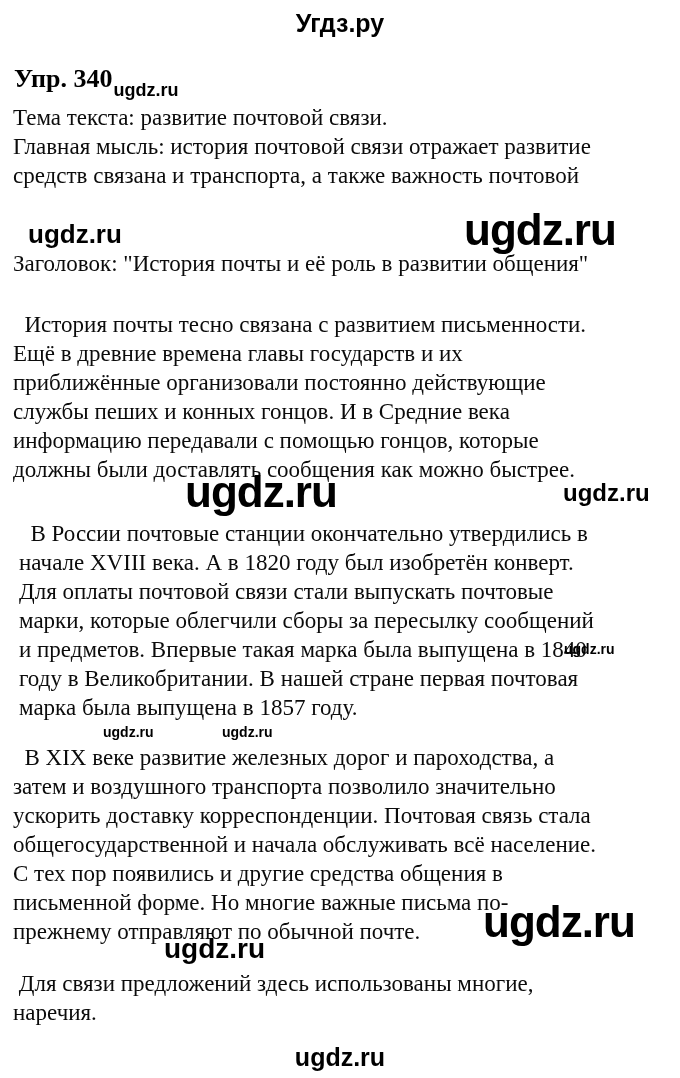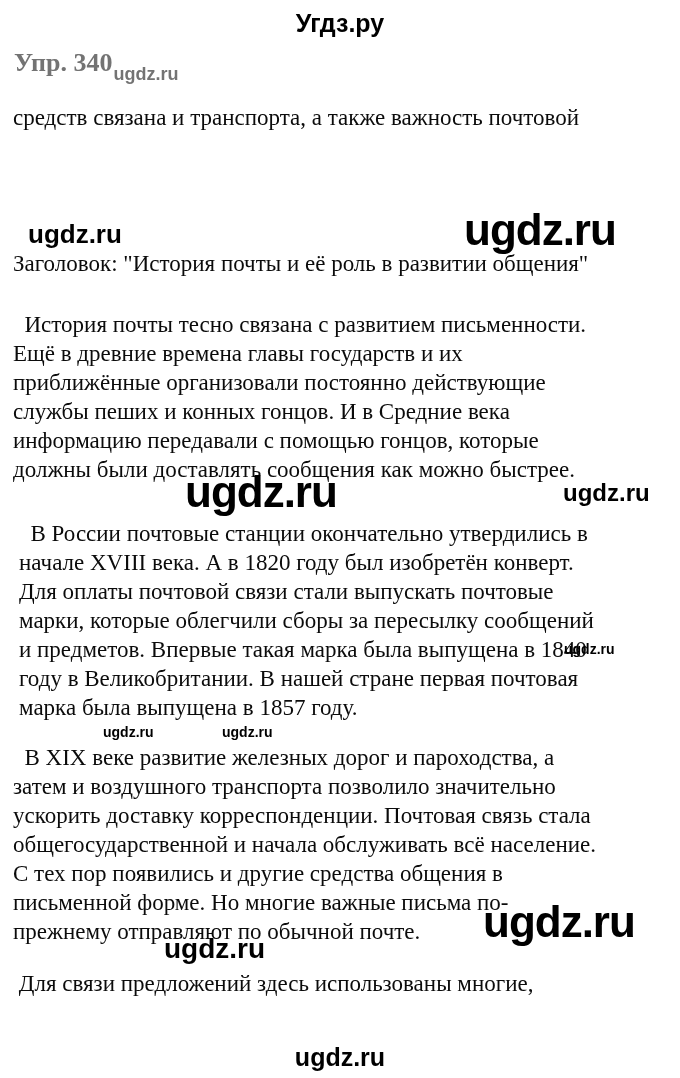--- a/index.html
+++ b/index.html
@@ -15,24 +15,24 @@
 
   .site-title {
     position: absolute; top: 9px; left: 0; right: 0;
     text-align: center;
     font-family: "Liberation Sans", sans-serif;
     font-weight: bold; font-size: 25px;
     color: #000;
   }
 
   .exercise-heading {
-    position: absolute; top: 48px; left: 14px;
+    position: absolute; top: 64px; left: 14px;
     font-family: "Liberation Serif", serif;
     font-weight: bold; font-size: 26px;
-    white-space: nowrap; color: #737373;
+    white-space: nowrap; color: #000000;
   }
   .exercise-heading .wm-sub {
     font-family: "Liberation Sans", sans-serif;
     font-weight: bold; font-size: 18px;
     position: relative; top: 9px; left: 1px;
   }
 
   .text-block {
     position: absolute; left: 13px; width: 660px;
     font-size: 23px; line-height: 29px;
@@ -66,21 +66,21 @@
 </style>
 </head>
 <body>
 
 <div class="page">
 
   <div class="site-title">Угдз.ру</div>
 
   <div class="exercise-heading"><span>Упр. 340</span><span class="wm-sub">ugdz.ru</span></div>
 
-  <div class="text-block tb-intro"><div class="text-line">средств связана и транспорта, а также важность почтовой</div></div>
+  <div class="text-block tb-intro"><div class="text-line">Тема текста: развитие почтовой связи.</div><div class="text-line">Главная мысль: история почтовой связи отражает развитие</div><div class="text-line">средств связана и транспорта, а также важность почтовой</div></div>
 
   <div class="wm wm-a">ugdz.ru</div>
   <div class="wm wm-b">ugdz.ru</div>
 
   <div class="text-block tb-title">Заголовок: "История почты и её роль в развитии общения"</div>
 
   <div class="text-block tb-para1"><div class="text-line">  История почты тесно связана с развитием письменности.</div><div class="text-line">Ещё в древние времена главы государств и их</div><div class="text-line">приближённые организовали постоянно действующие</div><div class="text-line">службы пеших и конных гонцов. И в Средние века</div><div class="text-line">информацию передавали с помощью гонцов, которые</div><div class="text-line">должны были доставлять сообщения как можно быстрее.</div></div>
 
   <div class="wm wm-c">ugdz.ru</div>
   <div class="wm wm-d">ugdz.ru</div>
@@ -89,17 +89,17 @@
 
   <div class="wm wm-e">ugdz.ru</div>
   <div class="wm wm-f">ugdz.ru</div>
   <div class="wm wm-g">ugdz.ru</div>
 
   <div class="text-block tb-para3"><div class="text-line">  В XIX веке развитие железных дорог и пароходства, а</div><div class="text-line">затем и воздушного транспорта позволило значительно</div><div class="text-line">ускорить доставку корреспонденции. Почтовая связь стала</div><div class="text-line">общегосударственной и начала обслуживать всё население.</div><div class="text-line">С тех пор появились и другие средства общения в</div><div class="text-line">письменной форме. Но многие важные письма по-</div><div class="text-line">прежнему отправляют по обычной почте.</div></div>
 
   <div class="wm wm-h">ugdz.ru</div>
   <div class="wm wm-i">ugdz.ru</div>
 
-  <div class="text-block tb-para4"><div class="text-line"> Для связи предложений здесь использованы многие,</div></div>
+  <div class="text-block tb-para4"><div class="text-line"> Для связи предложений здесь использованы многие,</div><div class="text-line">наречия.</div></div>
 
   <div class="wm wm-j">ugdz.ru</div>
 
 </div>
 
 </body></html>

